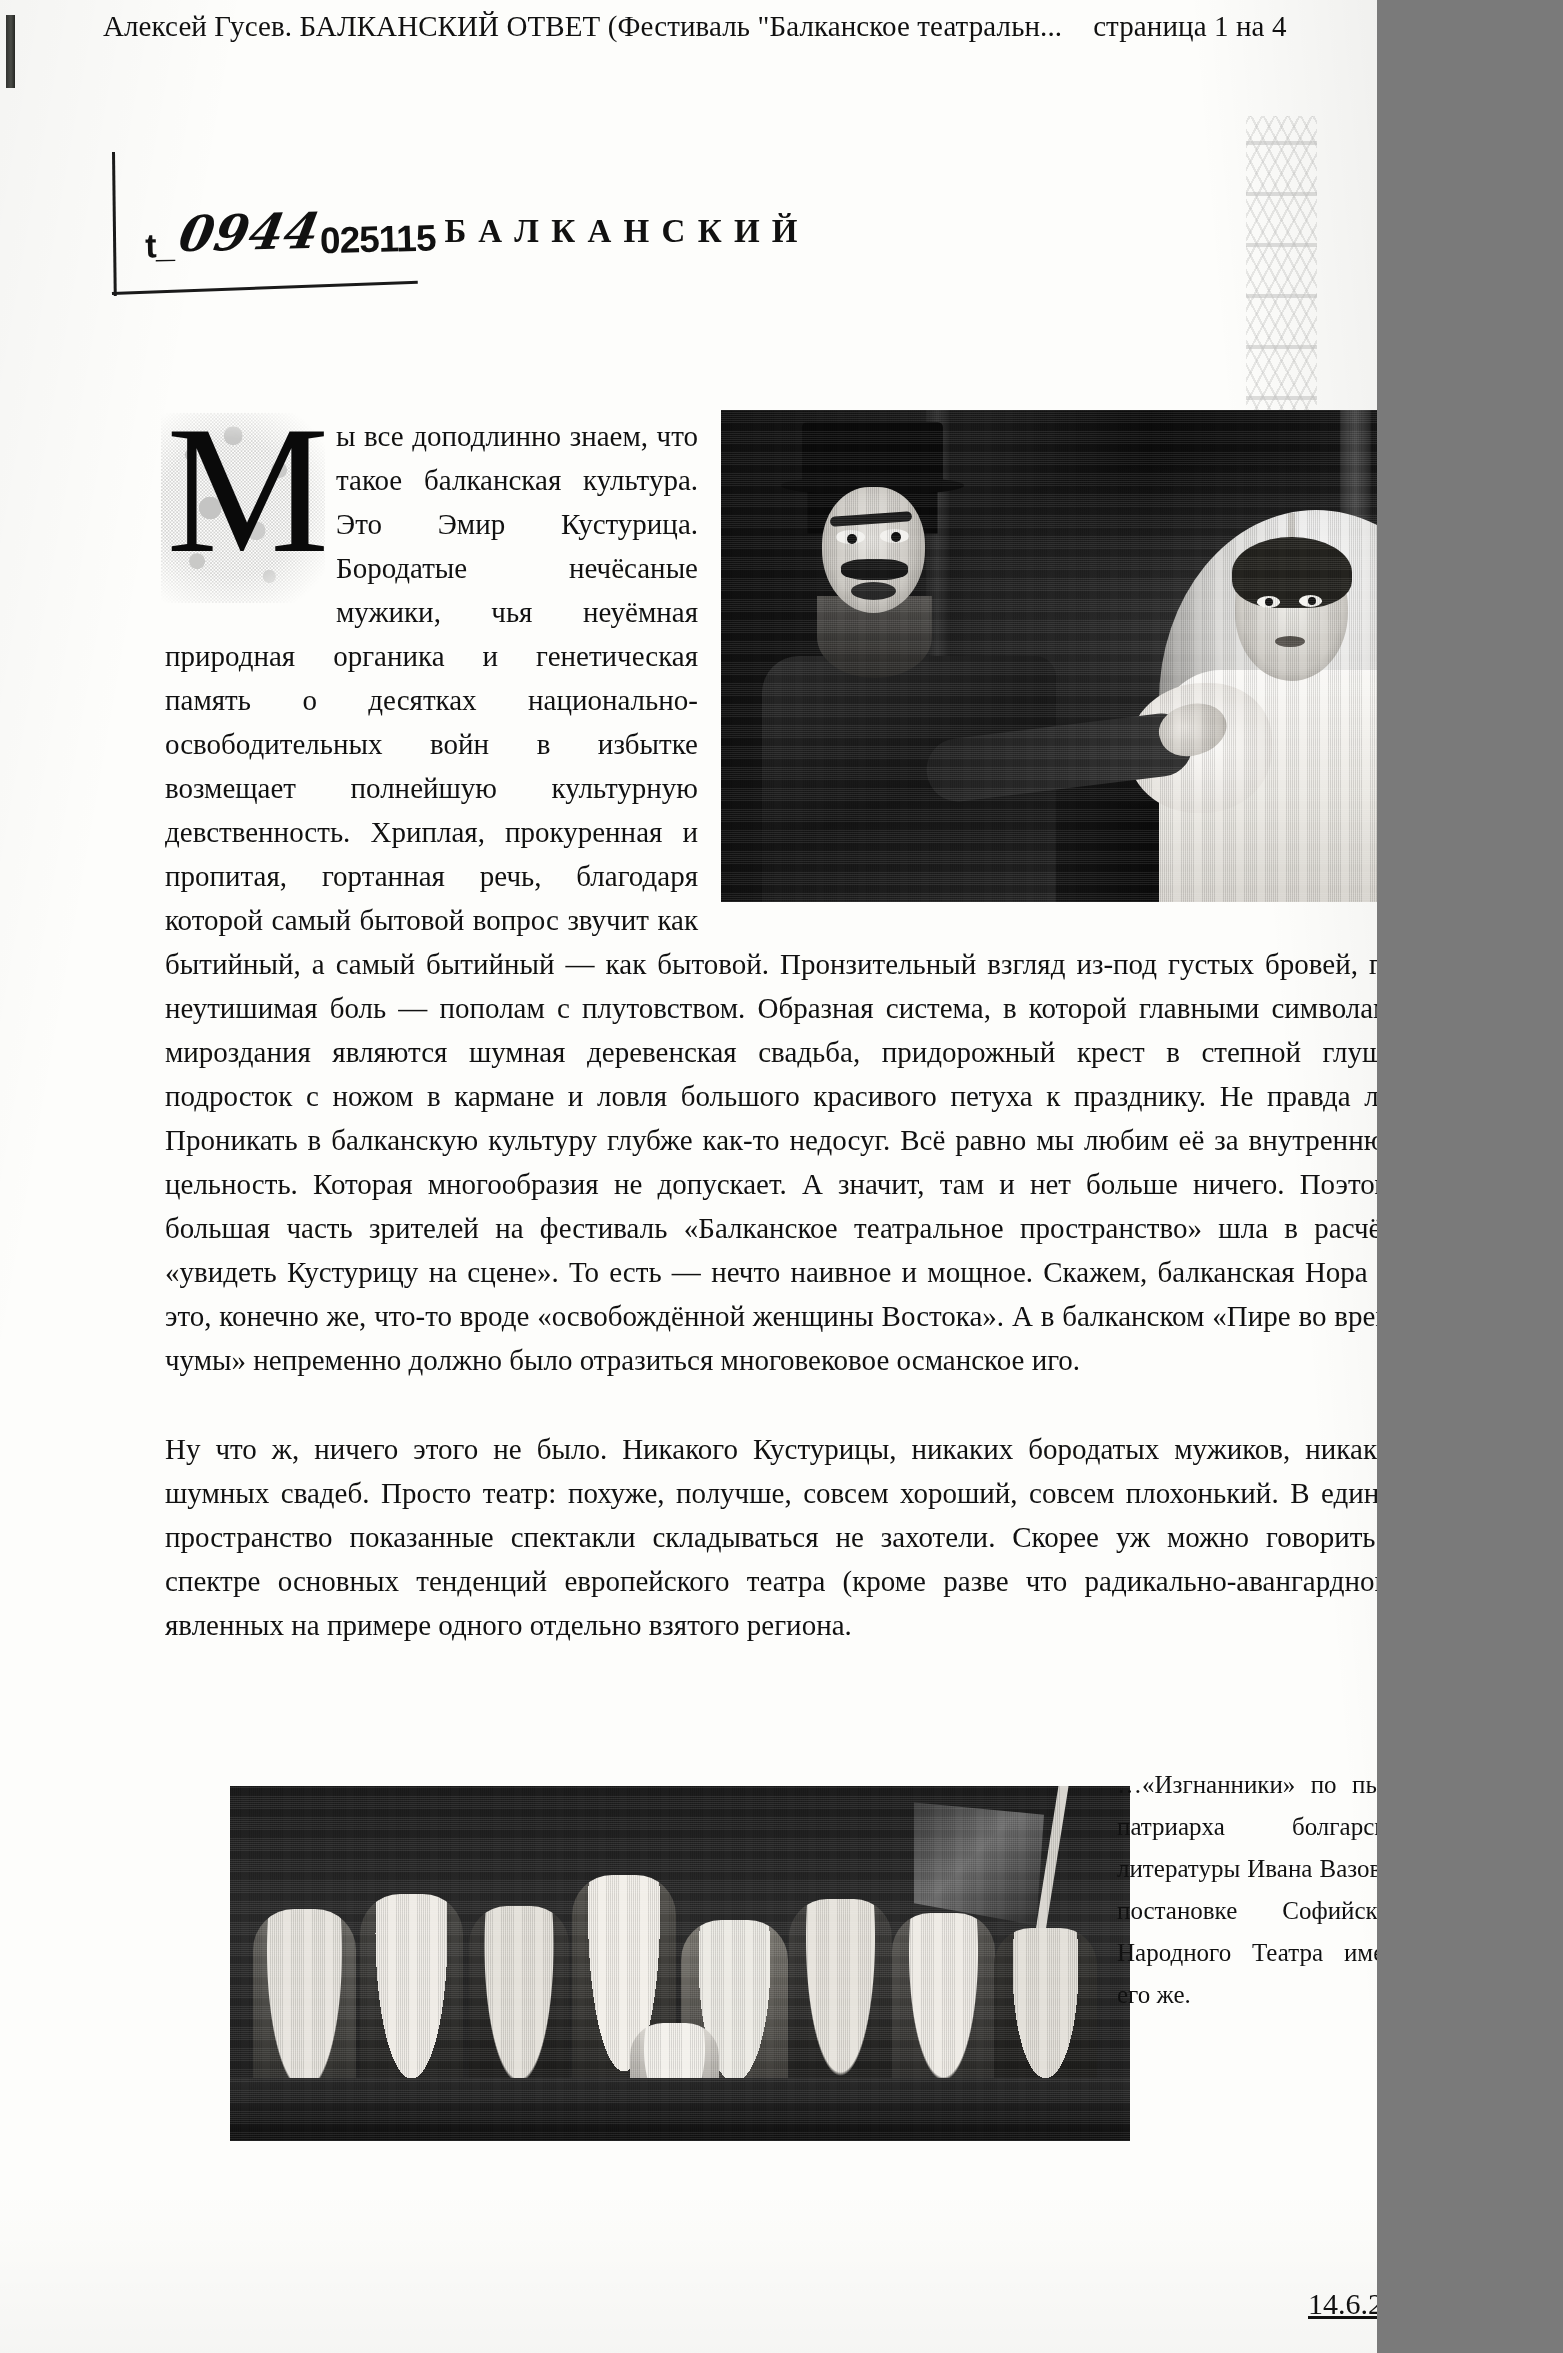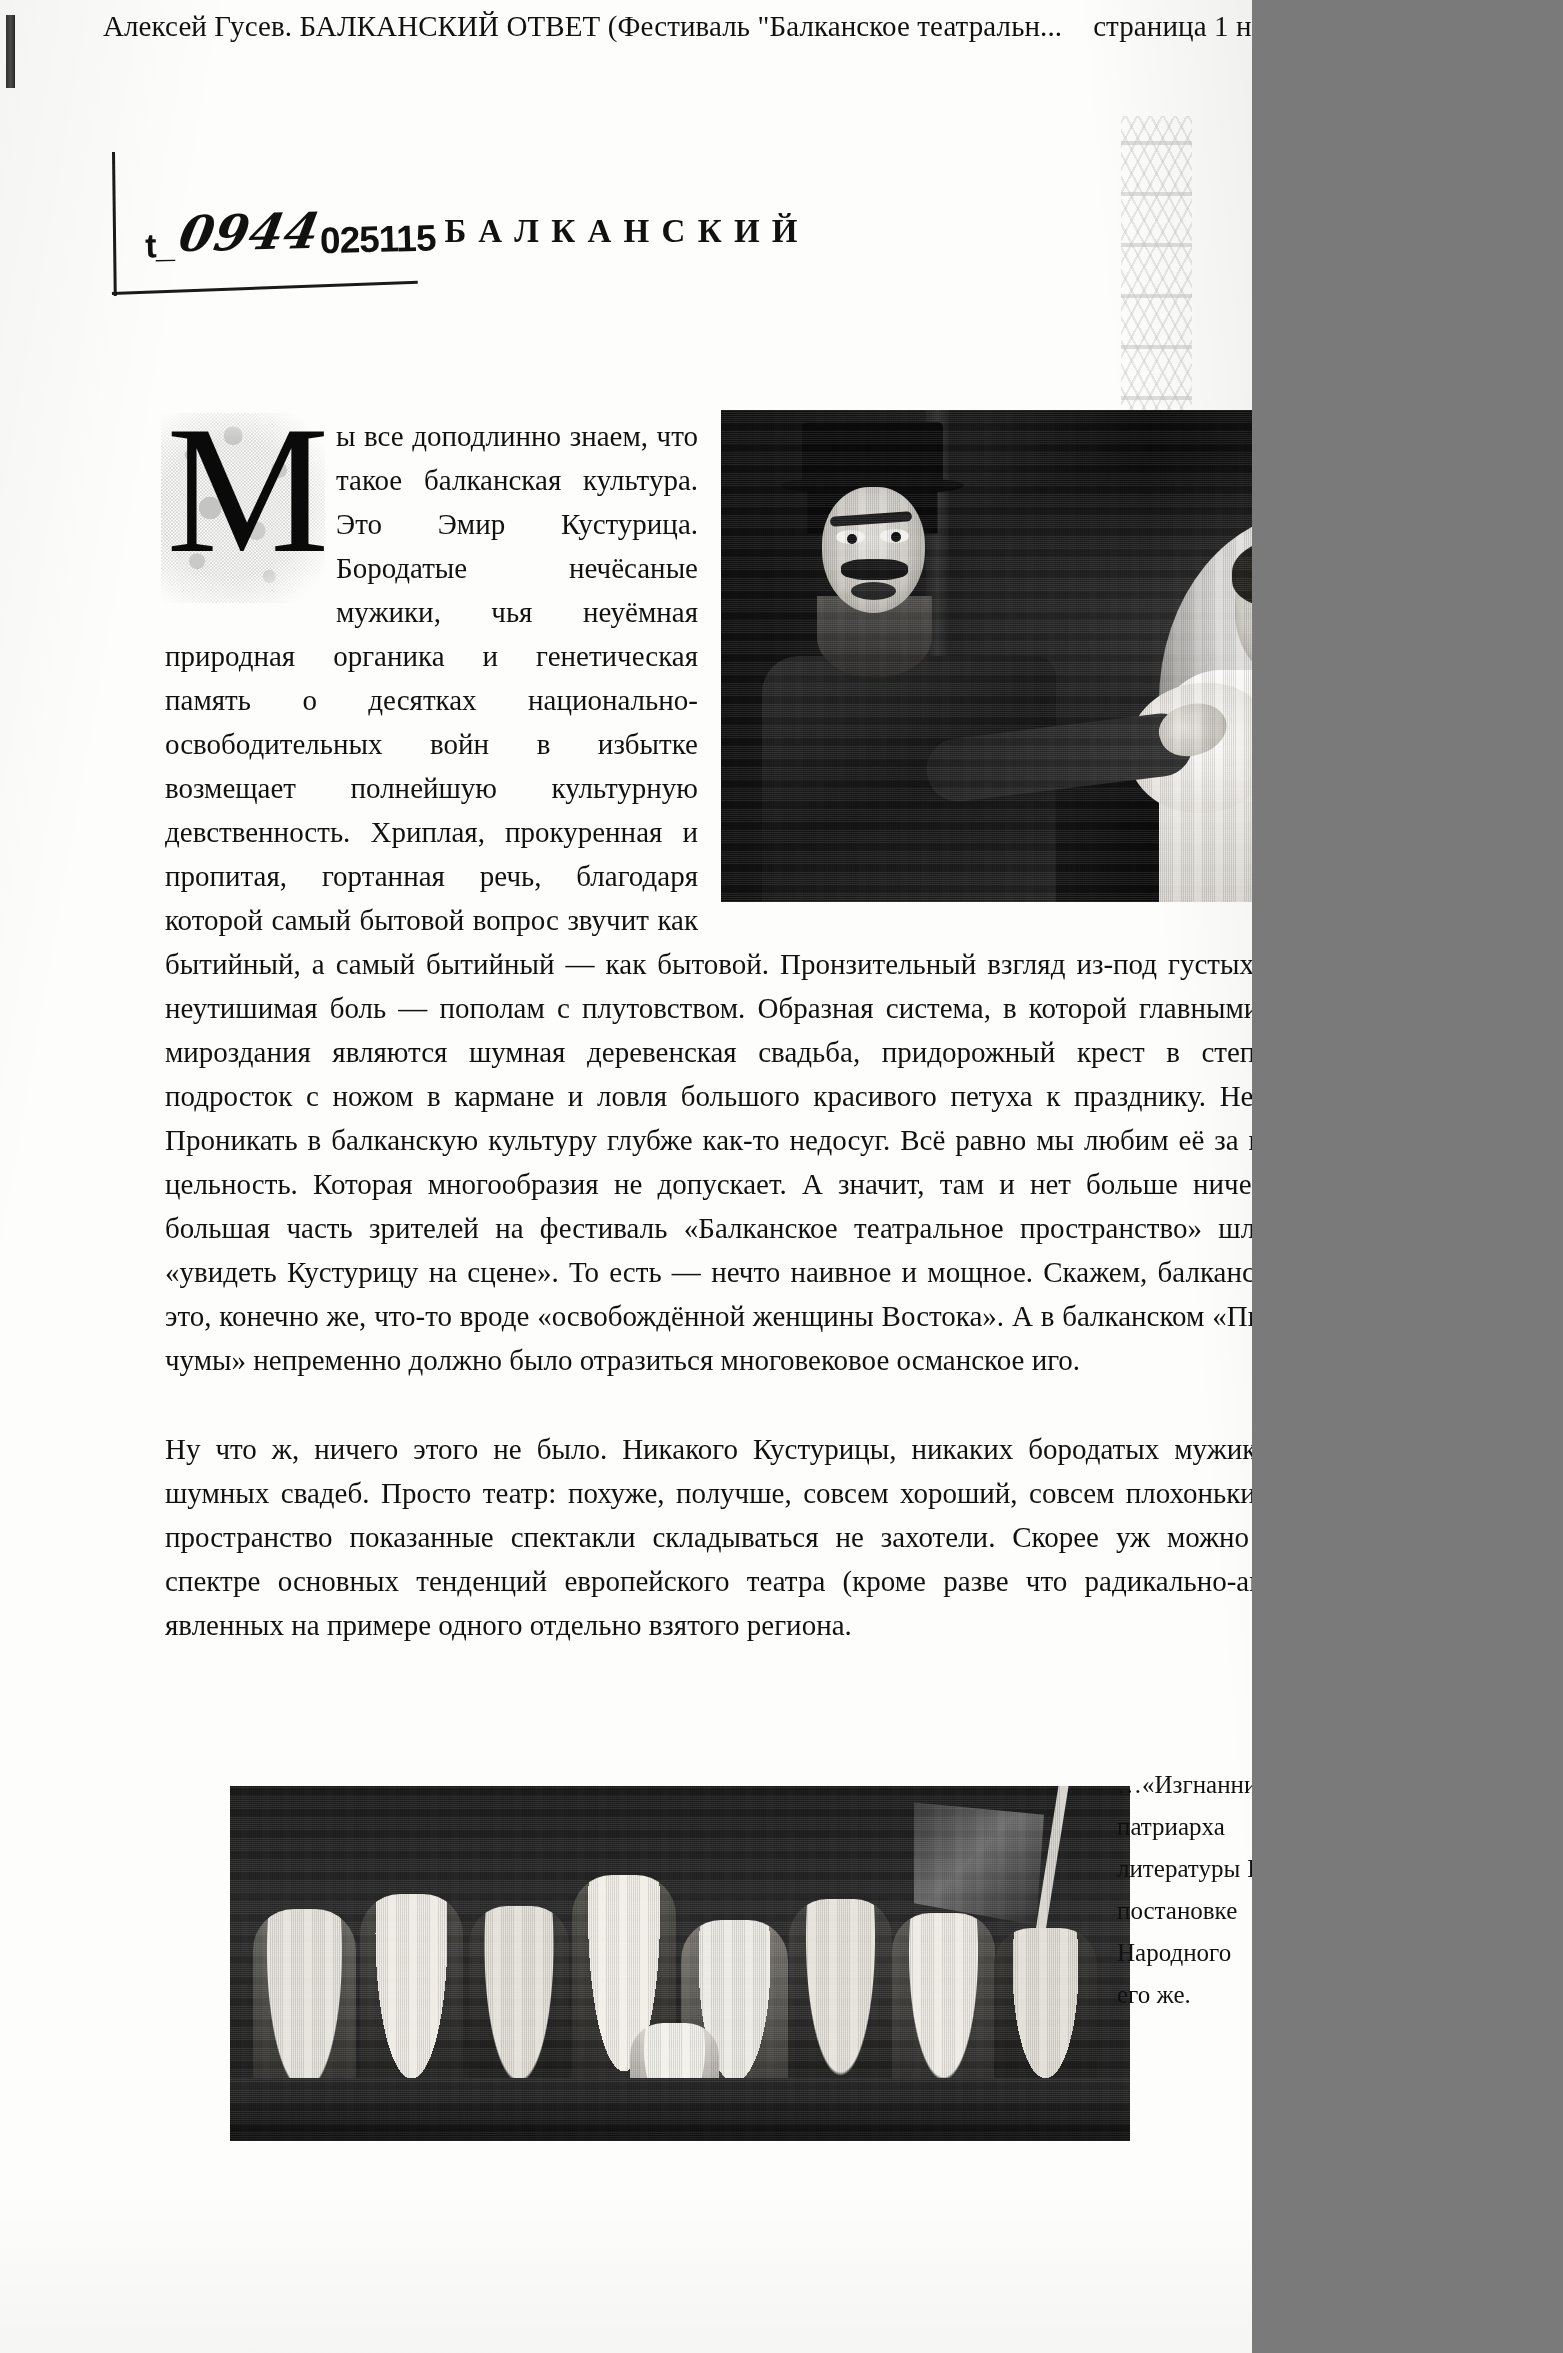--- a/index.html
+++ b/index.html
@@ -1,21 +1,21 @@
 <!DOCTYPE html>
 <html lang="ru" style="font-size:11px"><head>
 <meta charset="utf-8">
 <title>Балканский ответ — скан страницы</title>
 <style>
   html,body{margin:0;padding:0;background:#7a7a7a;}
   body{font-family:"Liberation Serif",serif;}
 
   .page{
     position:relative;
-    width:1252px;
+    width:1377px;
     height:2354px;
     background:#f97316;
     overflow:hidden;
     color:#111;
   }
 
   
   .paper-tint{
     position:absolute; inset:0;
     background:

